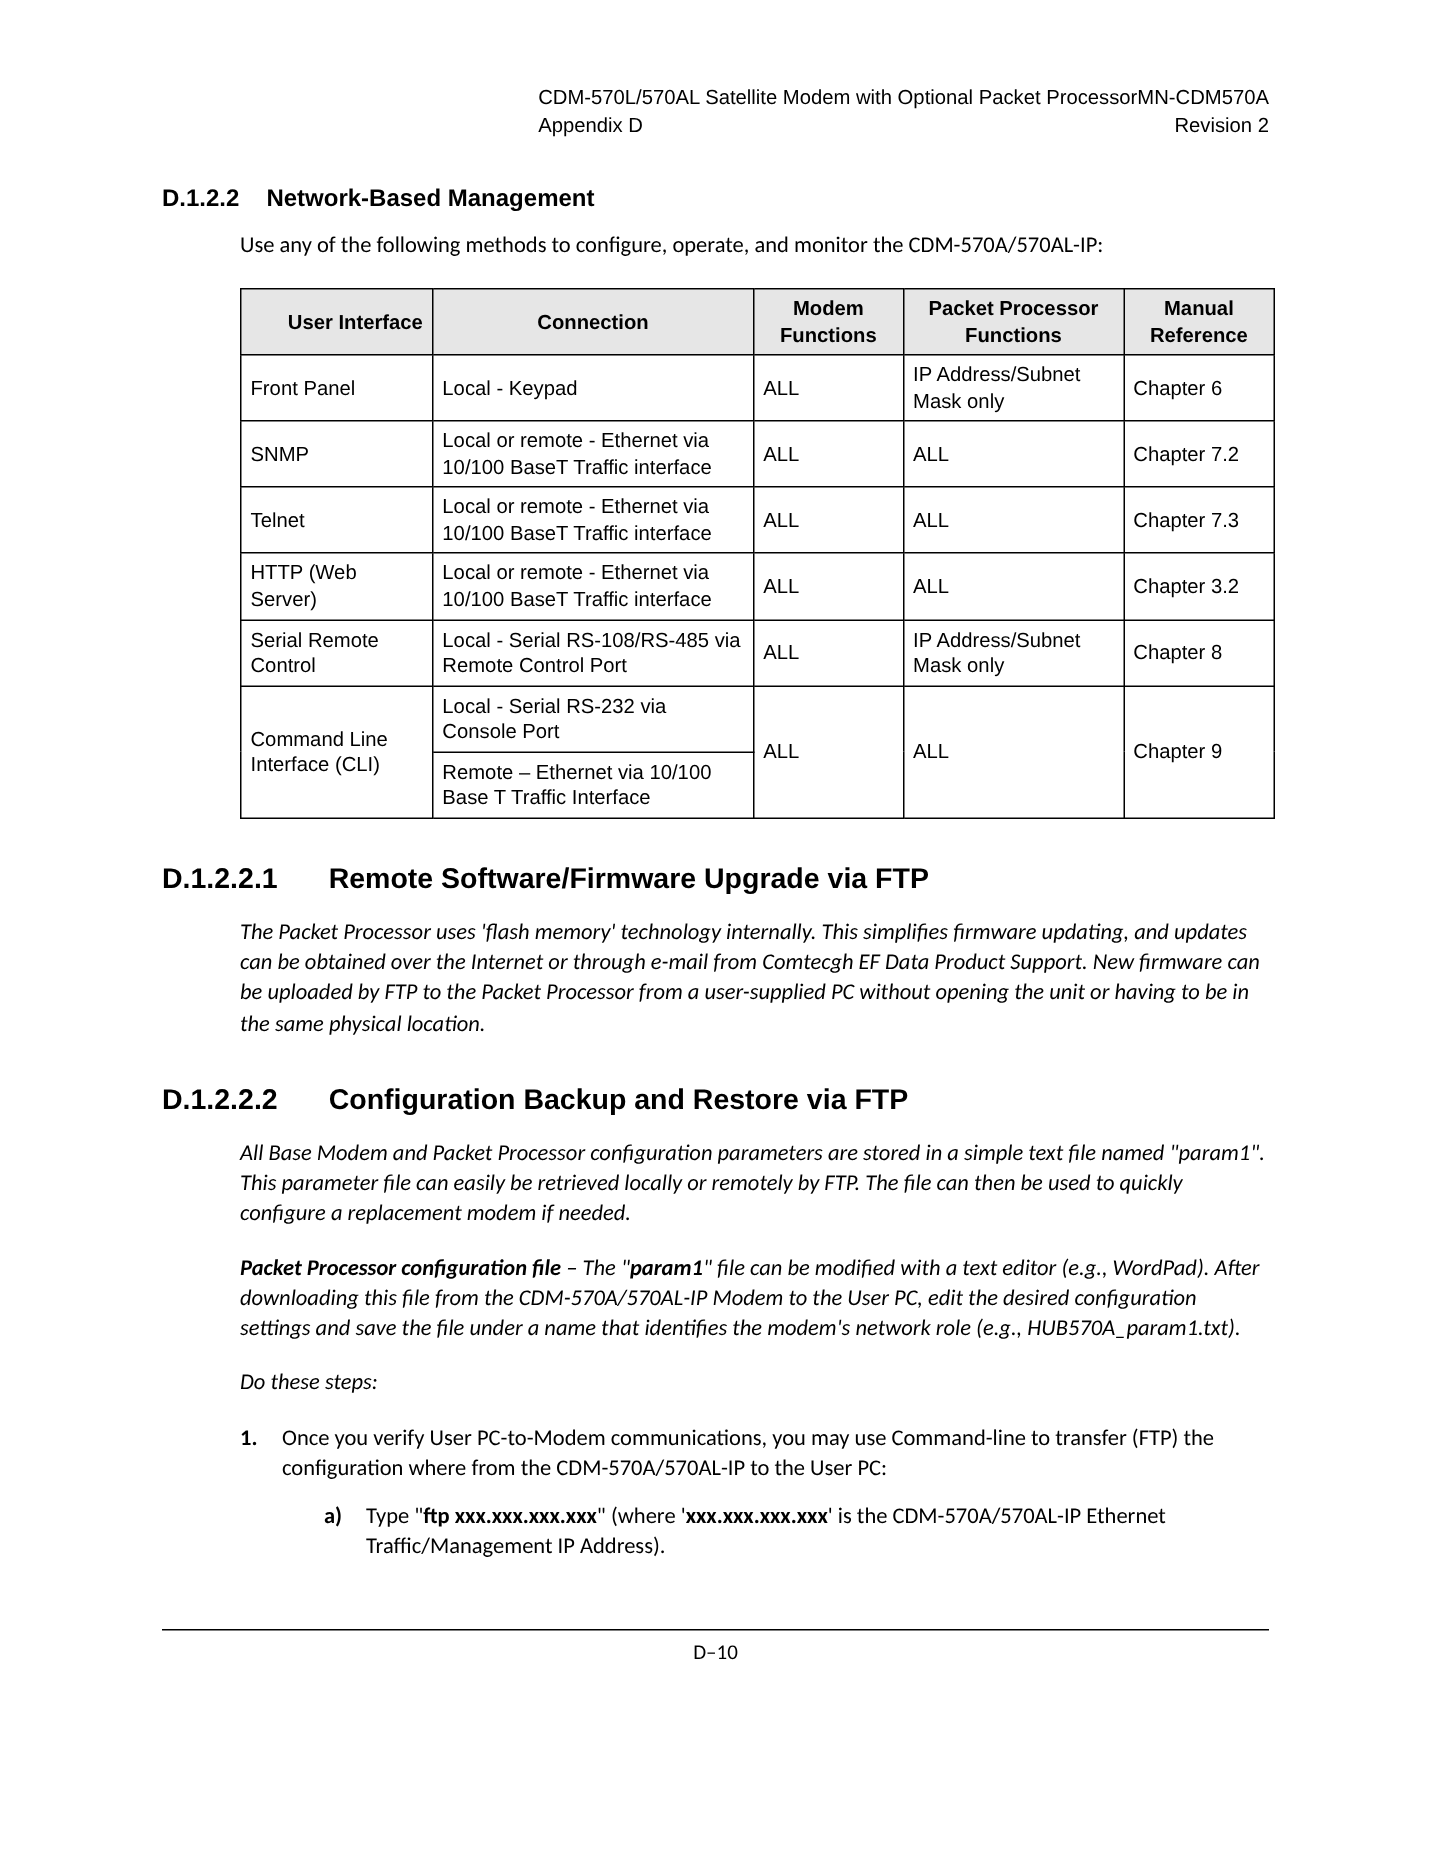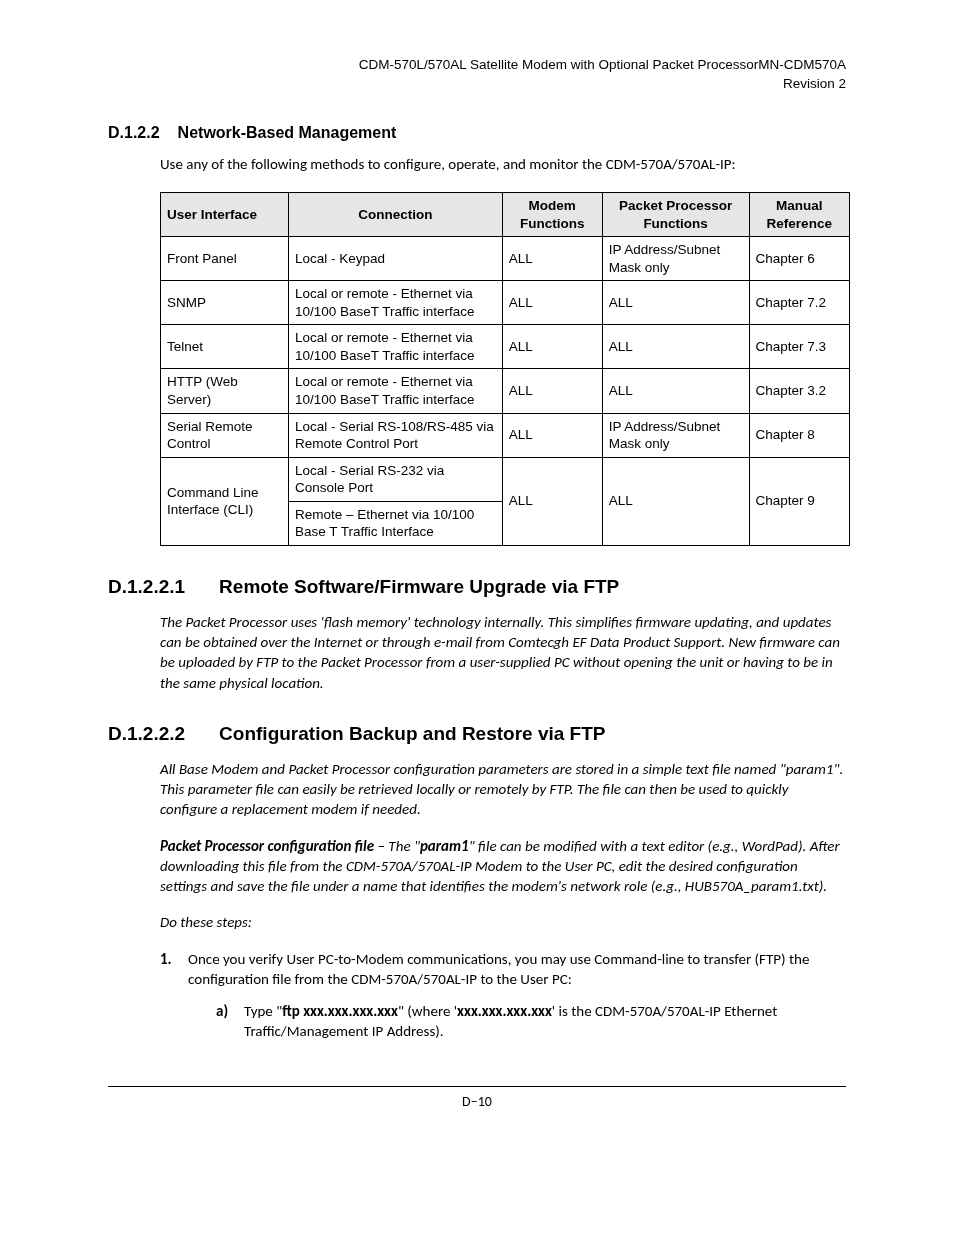--- a/index.html
+++ b/index.html
@@ -44,21 +44,21 @@
     padding: 4px 6px;
     vertical-align: middle;
     line-height: 1.3;
     text-align: left;
   }
   table.data th {
     background: #e6e6e6;
     font-weight: bold;
     text-align: center;
   }
-  table.data th:first-child { text-align: left; }
+  table.data th:first-child { text-align: right; }
   .center { text-align: center; }
   .body-block { margin-left: 52px; margin-top: 14px; }
   .body-block p { margin: 0 0 16px 0; line-height: 1.35; font-style: italic; }
   .steps { margin-left: 52px; }
   .steps ol { list-style: none; padding: 0; margin: 0; }
   .steps li.num {
     display: flex;
     margin-bottom: 14px;
     line-height: 1.35;
   }
@@ -93,20 +93,21 @@
     margin: 30px 0 14px 0;
   }
   h2.sub .num { display: inline-block; margin-right: 34px; text-align: center; }
 </style>
 </head>
 <body>
 
 <div class="header-row">
   <div class="header-left">
     <div>CDM-570L/570AL Satellite Modem with Optional Packet Processor</div>
+    <div>Appendix D</div>
   </div>
   <div class="header-right">
     <div>MN-CDM570A</div>
     <div>Revision 2</div>
   </div>
 </div>
 
 <h2 class="sect">
   <span class="num">D.1.2.2</span><span>Network-Based Management</span>
 </h2>
@@ -188,21 +189,21 @@
     <b>Packet Processor configuration file</b><span> – The "</span><b>param1</b><span>" file can be modified with a text editor (e.g., WordPad). After downloading this file from the CDM-570A/570AL-IP Modem to the User PC, edit the desired configuration settings and save the file under a name that identifies the modem's network role (e.g., HUB570A_param1.txt).</span>
   </p>
   <p>Do these steps:</p>
 </div>
 
 <div class="steps">
   <ol>
     <li class="num">
       <span class="marker">1.</span>
       <div>
-        <span>Once you verify User PC-to-Modem communications, you may use Command-line to transfer (FTP) the configuration file from the CDM-570A/570AL-IP to the User PC:</span>
+        <span>Once you verify User PC-to-Modem communications, you may use Command-line to transfer (FTP) the configuration where from the CDM-570A/570AL-IP to the User PC:</span>
         <div class="sublist">
           <div class="subitem">
             <span class="marker">a)</span>
             <div>
               <span>Type "</span><b>ftp xxx.xxx.xxx.xxx</b><span>" (where '</span><b>xxx.xxx.xxx.xxx</b><span>' is the CDM-570A/570AL-IP Ethernet Traffic/Management IP Address).</span>
             </div>
           </div>
         </div>
       </div>
     </li>

